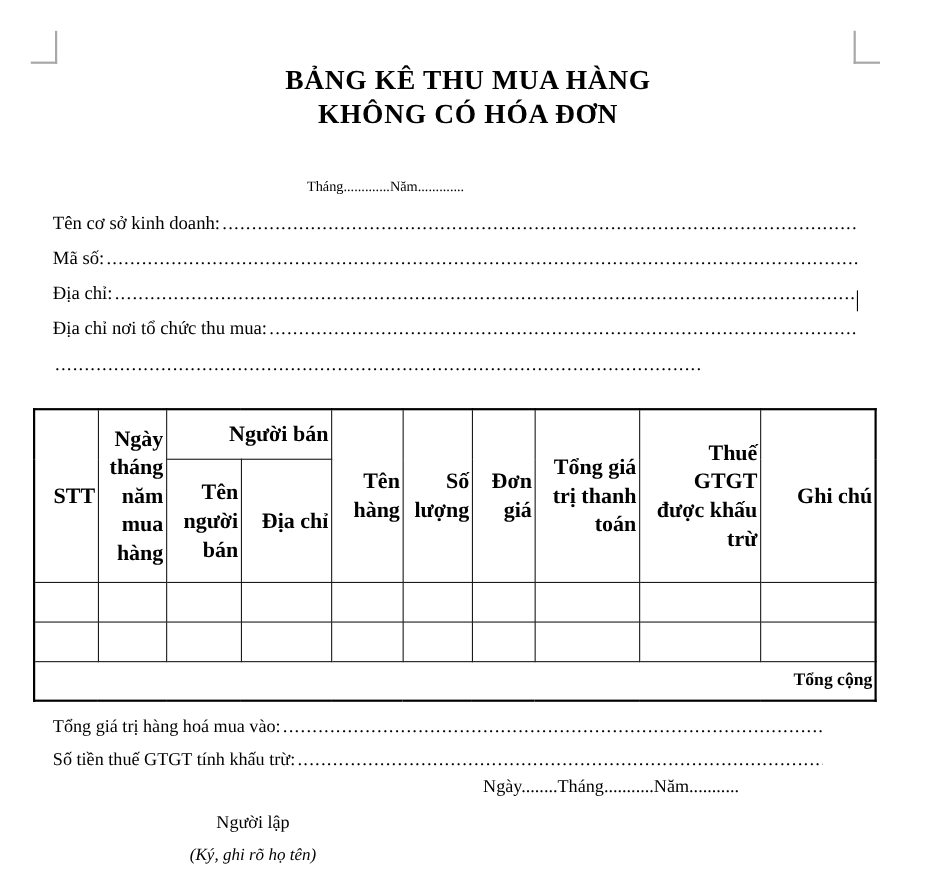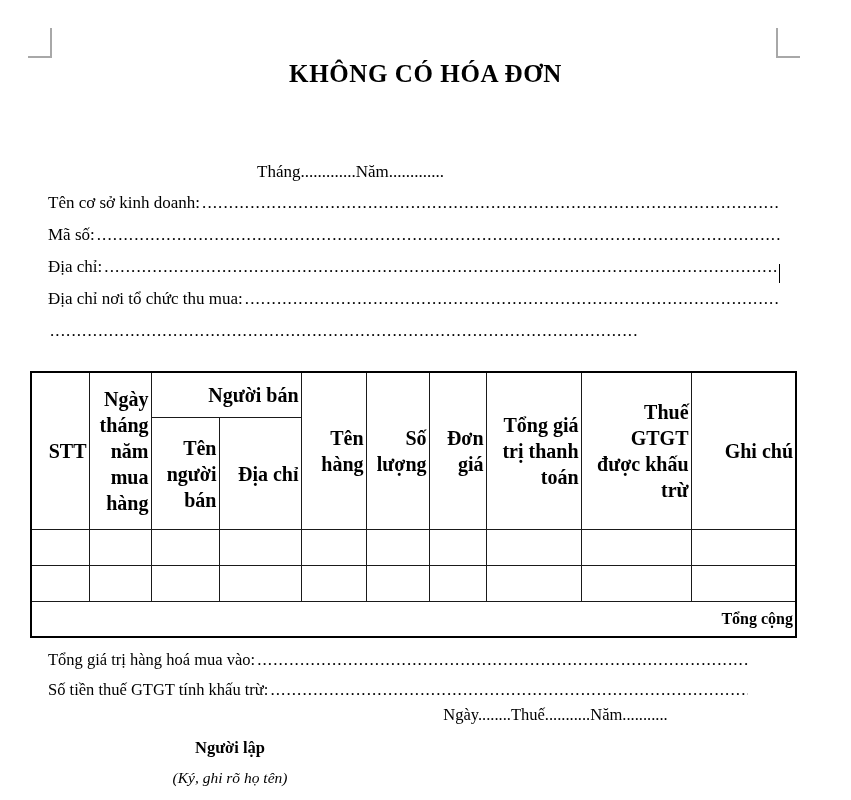--- a/index.html
+++ b/index.html
@@ -50,21 +50,21 @@
     line-height: 31px;
   }
 
   
   .monthyear {
     position: absolute;
     left: 0;
     top: 162px;
     width: 701px;
     text-align: center;
-    font-size: 17px;
+    font-size: 13px;
   }
 
   
   .field-list {
     position: absolute;
     left: 48px;
     top: 193px;
     width: 732px;
   }
   .field-row {
@@ -147,37 +147,38 @@
     left: 0;
     top: 735px;
     width: 851px;
     display: flex;
   }
   .sig-col { text-align: center; }
   .sig-col.left  { width: 460px; }
   .sig-col.right { width: 391px; }
   .sig-title {
     font-size: 16.5px;
-    font-weight: bold;
+    font-weight: normal;
     line-height: 26px;
   }
   .sig-sub {
     font-size: 15.5px;
     font-style: italic;
     line-height: 26px;
     margin-top: 4px;
   }
 </style>
 </head>
 <body>
 
 <div class="crop-mark tl"></div>
 <div class="crop-mark tr"></div>
 
 <div class="title-block">
+  <div class="title-line">BẢNG KÊ THU MUA HÀNG</div>
   <div class="title-line">KHÔNG CÓ HÓA ĐƠN</div>
 </div>
 
 <div class="monthyear">Tháng.............Năm.............</div>
 
 <div class="field-list">
   <div class="field-row">
     <span class="field-label">Tên cơ sở kinh doanh:</span>
     <span class="field-dots">........................................................................................................................</span>
   </div>
@@ -262,20 +263,20 @@
   <div class="field-row">
     <span class="field-label">Tổng giá trị hàng hoá mua vào:</span>
     <span class="field-dots">................................................................................................</span>
   </div>
   <div class="field-row">
     <span class="field-label">Số tiền thuế GTGT tính khấu trừ:</span>
     <span class="field-dots">............................................................................................</span>
   </div>
 </div>
 
-<div class="datestamp">Ngày........Thuế...........Năm...........</div>
+<div class="datestamp">Ngày........Tháng...........Năm...........</div>
 
 <div class="signatures">
   <div class="sig-col left">
     <div class="sig-title">Người lập</div>
     <div class="sig-sub">(Ký, ghi rõ họ tên)</div>
   </div>
 </div>
 
 </body></html>

